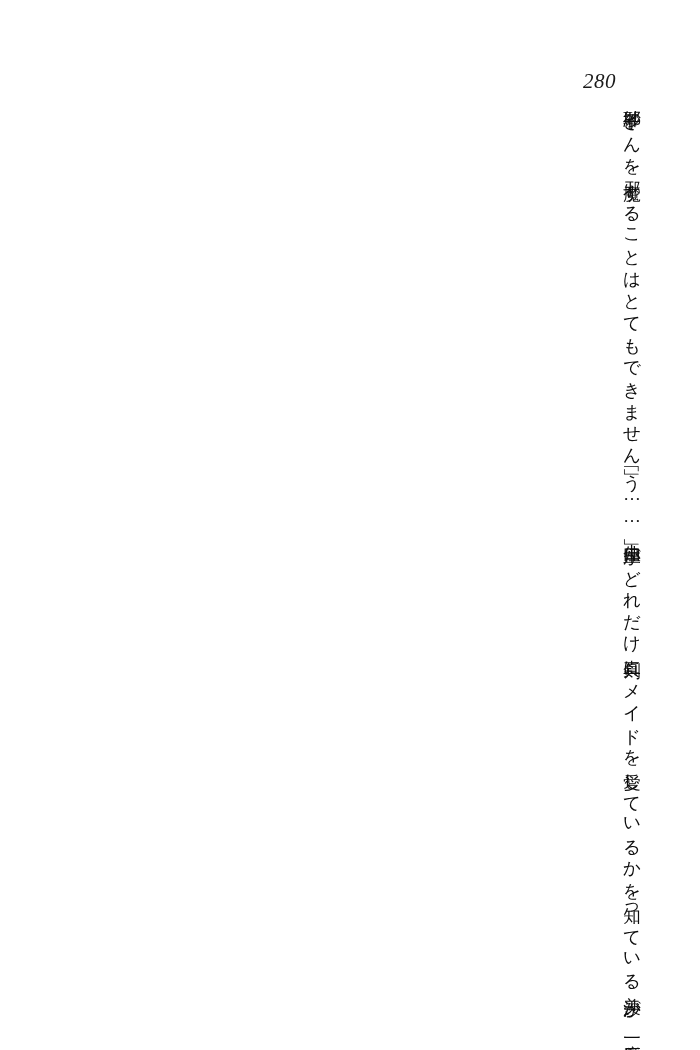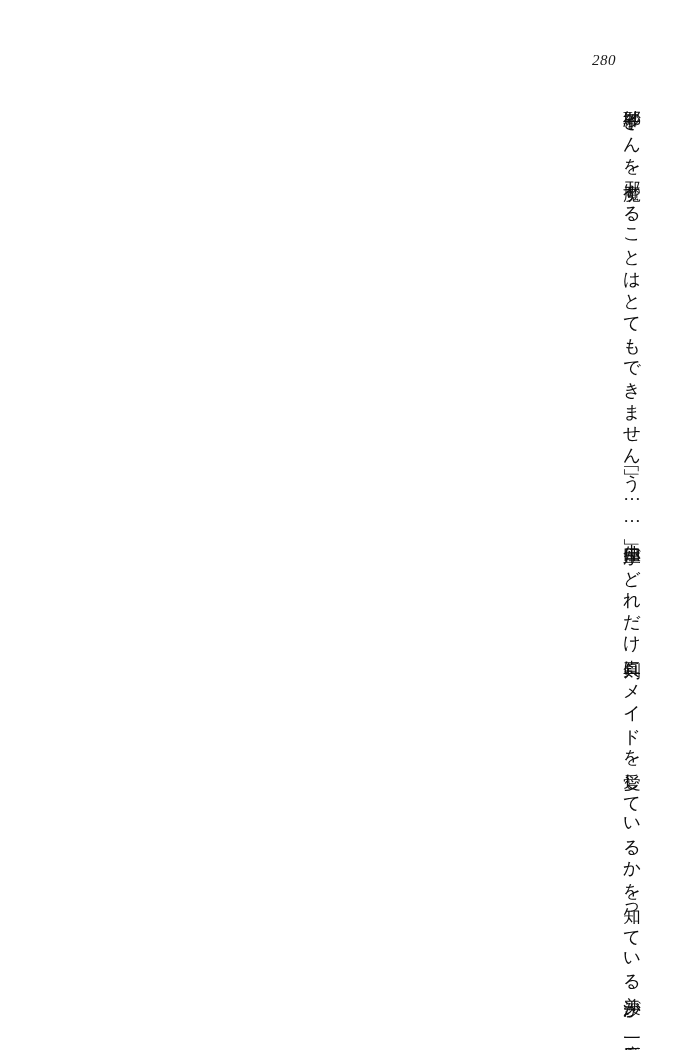--- a/index.html
+++ b/index.html
@@ -11,23 +11,23 @@
     position: relative;
     width: 700px;
     height: 1050px;
     background: #ffffff;
     overflow: hidden;
     font-family: "Liberation Serif", "DejaVu Serif", serif;
     color: #111111;
   }
   .page-number {
     position: absolute;
-    top: 52px;
+    top: 69px;
     right: 84px;
-    font-size: 15px;
+    font-size: 21px;
     font-style: italic;
     font-family: "Liberation Serif", serif;
     color: #1a1a1a;
     letter-spacing: 0.5px;
   }
   
   .vtext {
     position: absolute;
     top: 96px;
     right: 60px;

